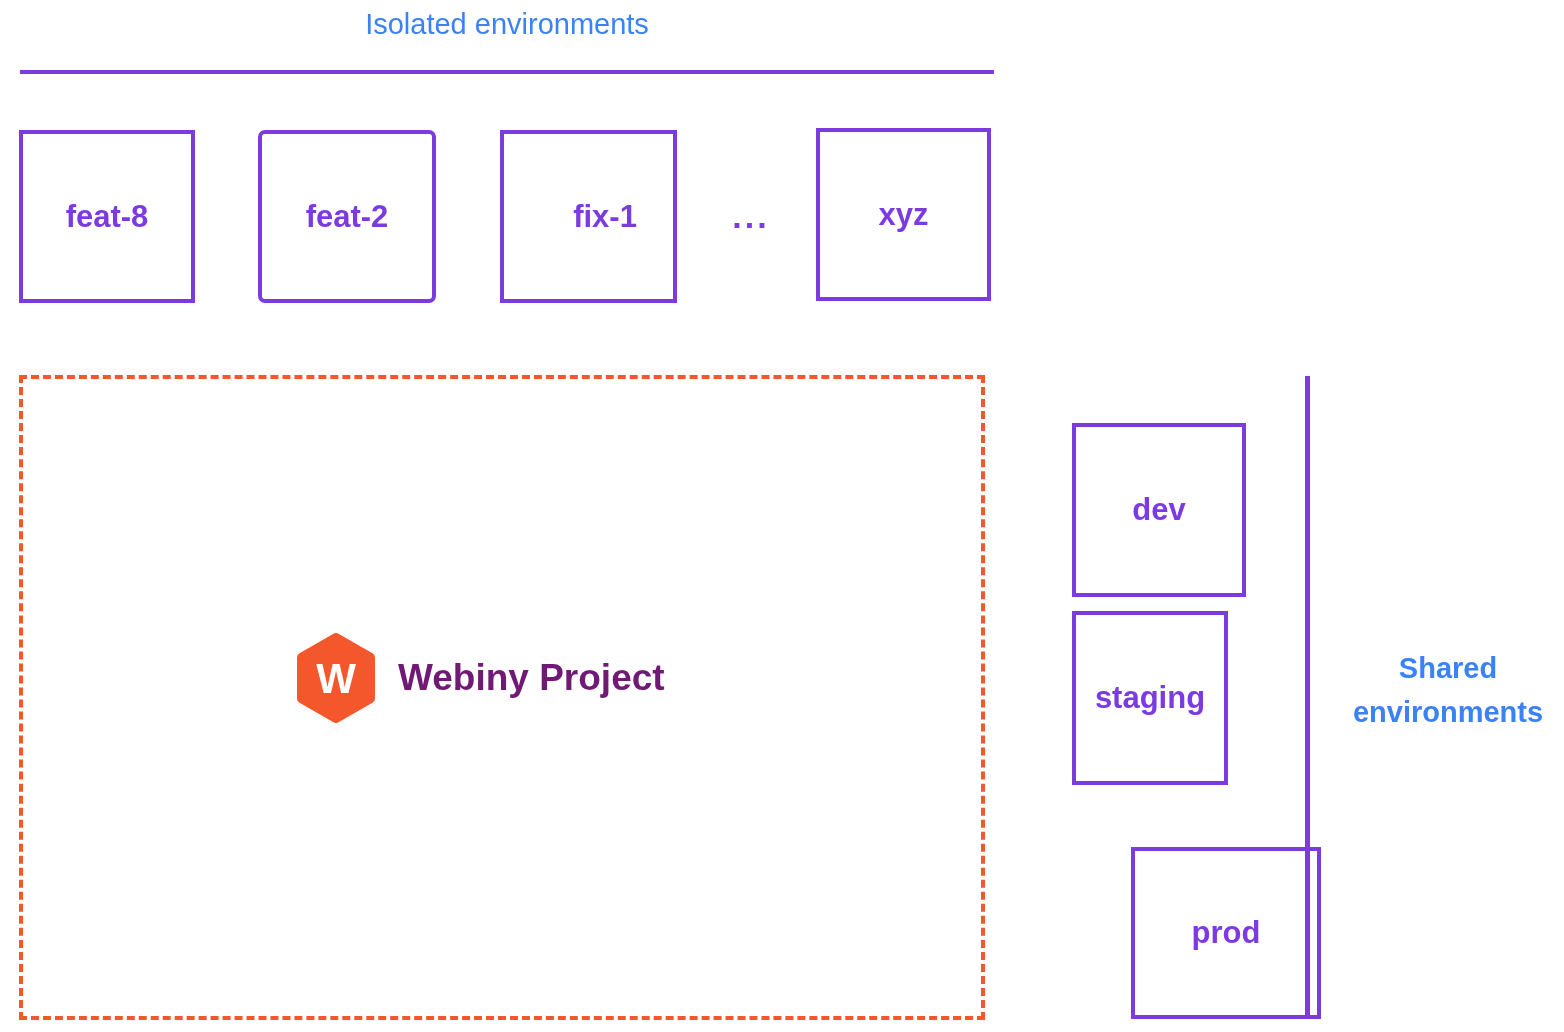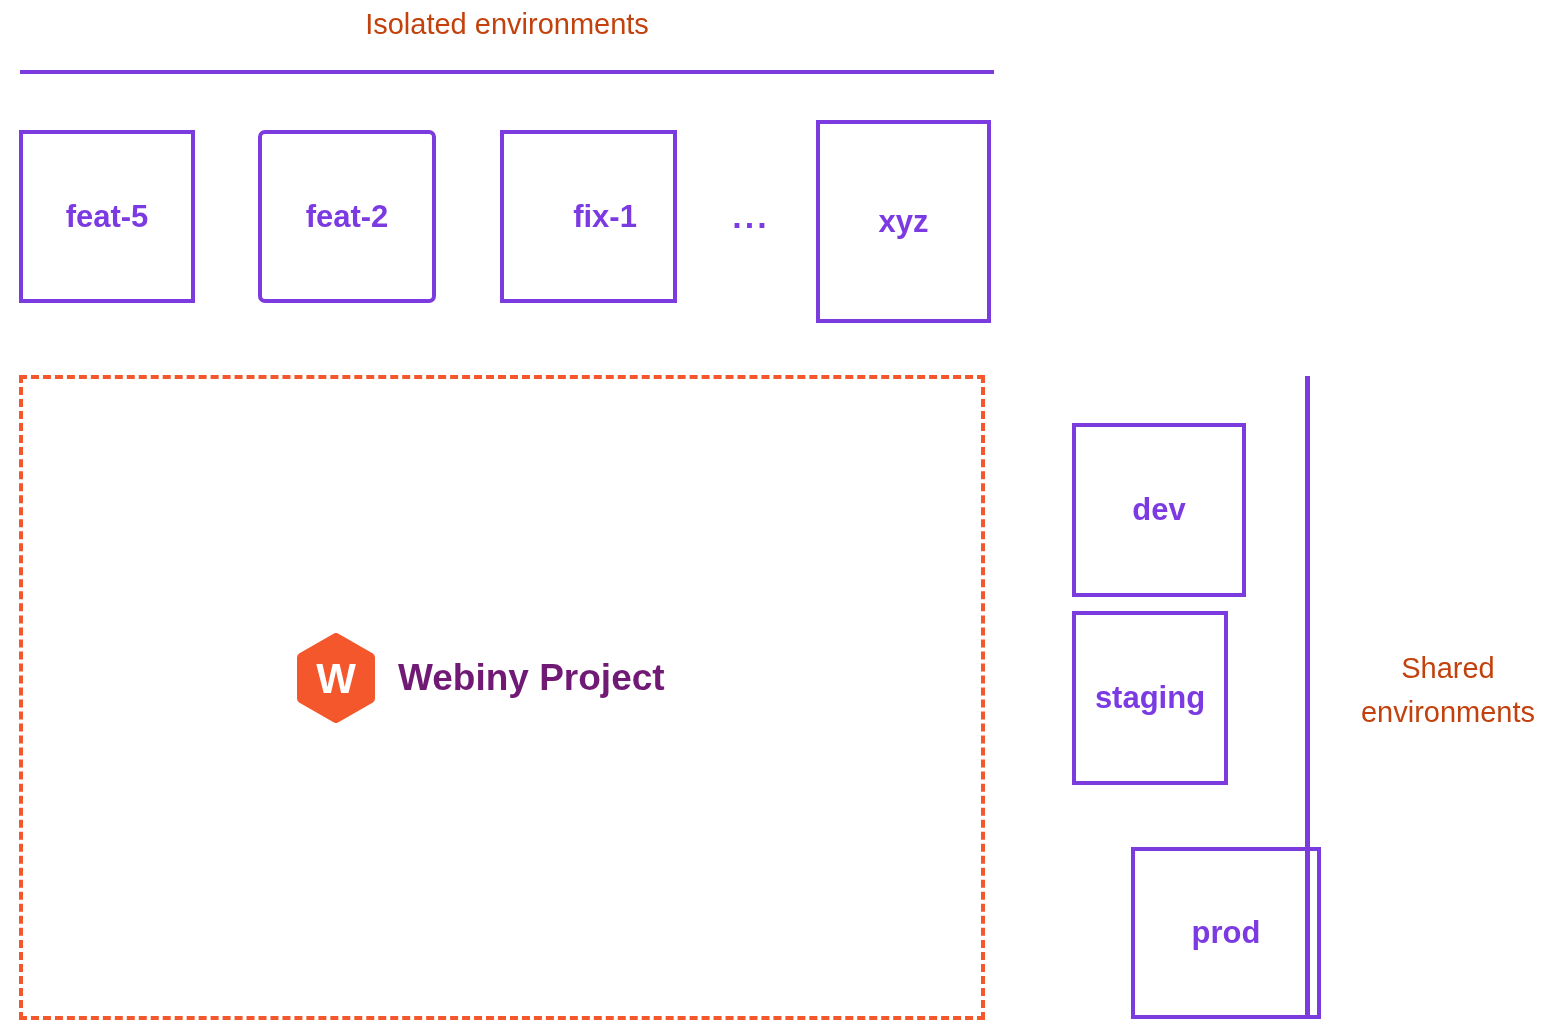--- a/index.html
+++ b/index.html
@@ -7,21 +7,21 @@
   .canvas {
     position: relative;
     width: 1564px;
     height: 1032px;
     background: #ffffff;
     font-family: "Liberation Sans", sans-serif;
     overflow: hidden;
   }
   .caption {
     position: absolute;
-    color: #c2410c;
+    color: #3b82f6;
     font-size: 29px;
     font-weight: 400;
   }
   .env-box {
     position: absolute;
     border: 4px solid #7b3bde;
     background: #ffffff;
     display: flex;
     align-items: center;
     justify-content: center;
@@ -39,21 +39,21 @@
     letter-spacing: 3px;
     color: #7c3be2;
   }
   
   #iso-title   { left: 20px; top: 8px; width: 974px; text-align: center; }
   #iso-line    { position: absolute; left: 20px; top: 70px; width: 974px; height: 4px; background: #7b3bde; }
   #box-feat1   { left: 19px;  top: 130px; width: 176px; height: 173px; }
   #box-feat2   { left: 258px; top: 130px; width: 178px; height: 173px; border-radius: 7px; }
   #box-fix1    { left: 500px; top: 130px; width: 177px; height: 173px; padding-left: 33px; }
   #dots        { left: 702px; top: 130px; width: 98px;  height: 173px; }
-  #box-xyz     { left: 816px; top: 120px; width: 175px; height: 203px; }
+  #box-xyz     { left: 816px; top: 128px; width: 175px; height: 173px; }
   
   #project-box {
     position: absolute;
     left: 19px; top: 375px; width: 966px; height: 645px;
     border: 4px dashed #f4572c;
     background: #ffffff;
   }
   #project-brand {
     position: absolute;
     left: 297px; top: 633px;
@@ -65,33 +65,33 @@
     color: #701a75;
     font-size: 37px;
     font-weight: 700;
     white-space: nowrap;
   }
   
   #box-dev     { left: 1072px; top: 375px; width: 174px; height: 174px; margin-top: 48px; }
   #box-staging { left: 1072px; top: 611px; width: 156px; height: 174px; }
   #box-prod    { left: 1131px; top: 847px; width: 190px; height: 172px; }
   #shared-line { position: absolute; left: 1305px; top: 376px; width: 5px; height: 642px; background: #7b3bde; }
-  #shared-title { left: 1337px; top: 646px; width: 222px; text-align: center; line-height: 44px; }
+  #shared-title { left: 1337px; top: 646px; width: 222px; text-align: center; line-height: 44px; font-weight: bold; }
 </style>
 </head>
 <body>
 
 <div class="canvas">
 
   <div id="iso-title" class="caption">Isolated environments</div>
 
   <div id="iso-line"></div>
 
   <div id="box-feat1" class="env-box">
-    <span>feat-5</span>
+    <span>feat-8</span>
   </div>
 
   <div id="box-feat2" class="env-box">
     <span>feat-2</span>
   </div>
 
   <div id="box-fix1" class="env-box">
     <span>fix-1</span>
   </div>
 

